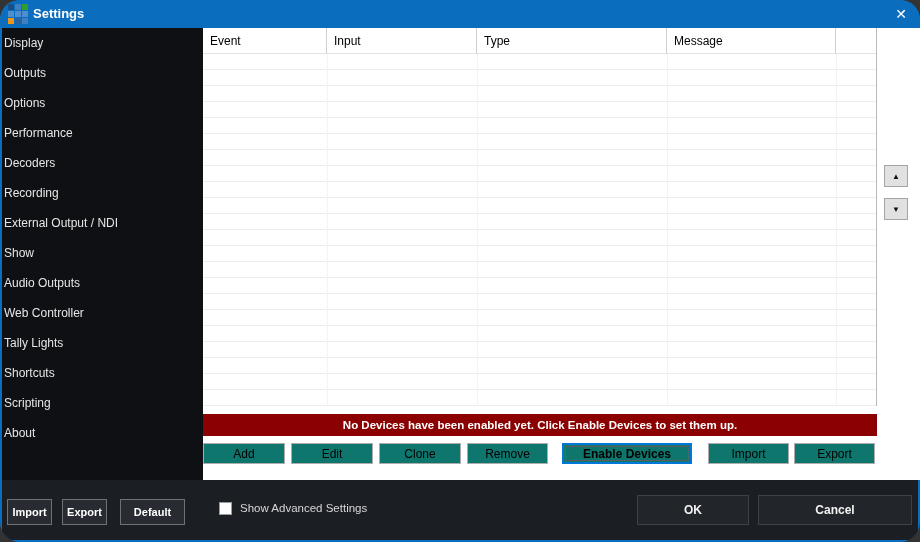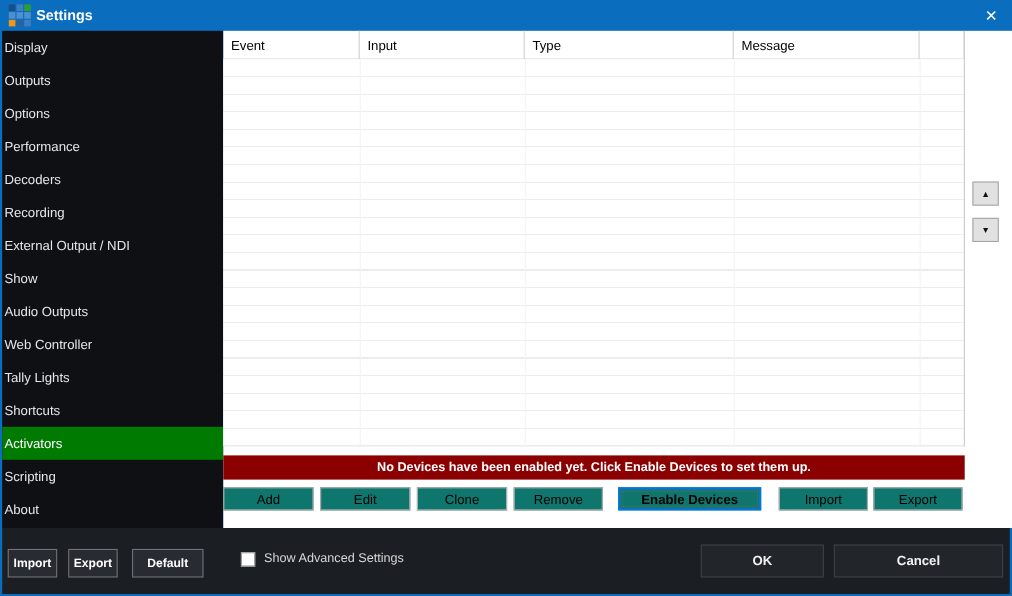--- a/index.html
+++ b/index.html
@@ -1,19 +1,20 @@
 <!DOCTYPE html>
 <html><head>
 <meta charset="utf-8">
 <style>
   html,body{margin:0;padding:0;background:#333;}
   .window{
     position:relative;width:920px;height:542px;overflow:hidden;
     background:#0b6dbe;
     font-family:"Liberation Sans",sans-serif;
+    border-radius:20px;
     -webkit-font-smoothing:antialiased;
   }
   
   .titlebar{position:absolute;left:0;top:0;width:920px;height:28px;background:#0b6dbe;}
   .app-icon{position:absolute;left:8px;top:4px;width:20px;height:20px;
     display:grid;grid-template-columns:repeat(3,6px);grid-template-rows:repeat(3,6px);gap:1px;}
   .app-icon i{display:block;}
   .ic-a{background:#174f86}.ic-b{background:#3f7fc1}.ic-c{background:#2f9e2f}
   .ic-d{background:#4f8fd0}.ic-e{background:#f09619}.ic-f{background:#2a62a0}
   .title-text{position:absolute;left:33px;top:0;height:28px;line-height:28px;
@@ -98,21 +99,20 @@
     <div class="side-item">Options</div>
     <div class="side-item">Performance</div>
     <div class="side-item">Decoders</div>
     <div class="side-item">Recording</div>
     <div class="side-item">External Output / NDI</div>
     <div class="side-item">Show</div>
     <div class="side-item">Audio Outputs</div>
     <div class="side-item">Web Controller</div>
     <div class="side-item">Tally Lights</div>
     <div class="side-item">Shortcuts</div>
-    <div class="side-item selected">Activators</div>
     <div class="side-item">Scripting</div>
     <div class="side-item">About</div>
   </div>
 
   <div class="content">
 
     <div class="table">
       <div class="thead">
         <div class="th c0">Event</div>
         <div class="th c1">Input</div>

